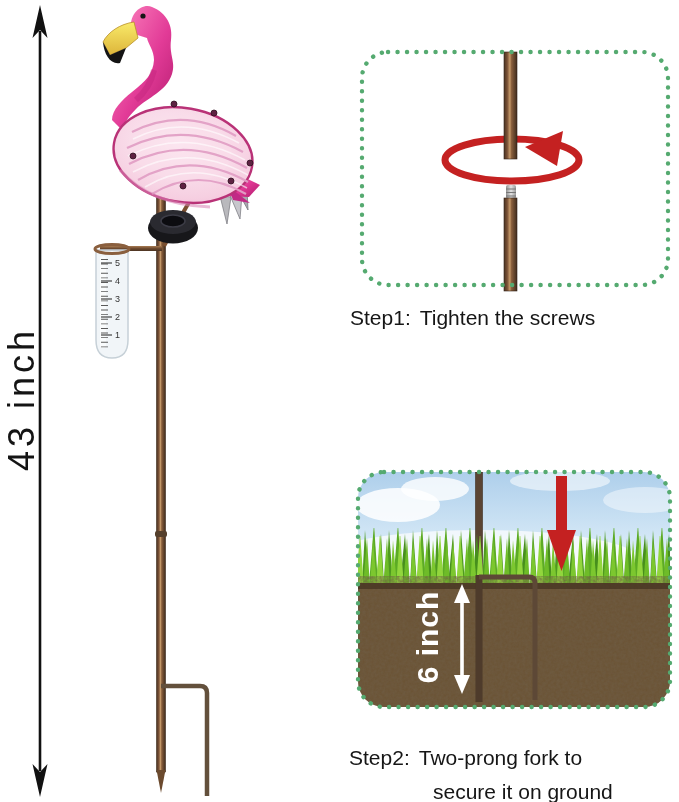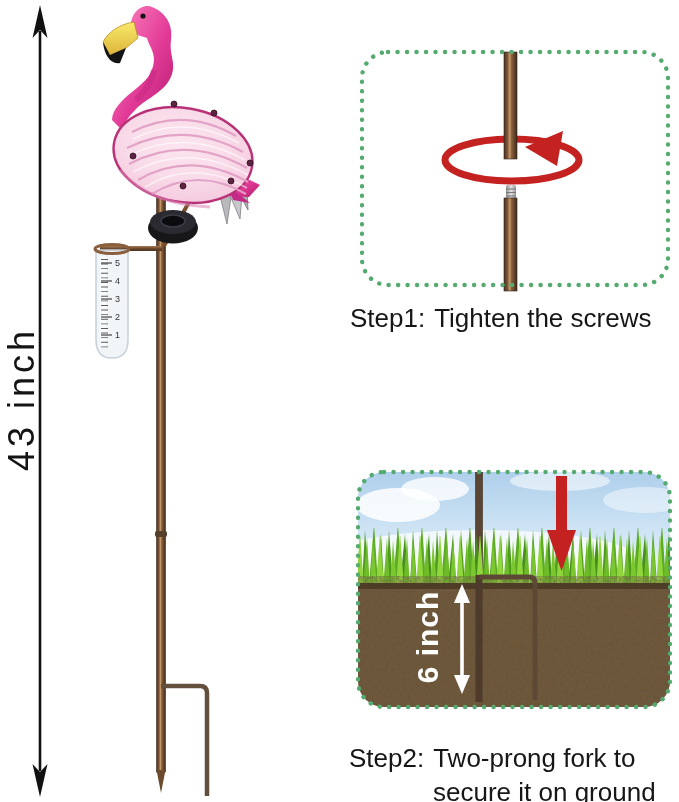--- a/index.html
+++ b/index.html
@@ -3,21 +3,21 @@
 <meta charset="utf-8">
 <style>
   html,body{margin:0;padding:0;background:#fff;}
   body{width:679px;height:802px;position:relative;overflow:hidden;
        font-family:"Liberation Sans",sans-serif;color:#1a1a1a;}
   #stage{position:absolute;left:0;top:0;width:679px;height:802px;}
   svg{display:block;}
   .overlay{position:absolute;white-space:nowrap;}
   #height-label{left:22px;top:399px;transform:translate(-50%,-50%) rotate(-90deg);
      font-size:36px;letter-spacing:4px;color:#141414;}
-  .step-text{font-size:26px;line-height:34px;color:#161616;}
+  .step-text{font-size:21px;line-height:34px;color:#161616;}
   #step1-text{left:350px;top:301px;}
   #step2-text{left:349px;top:741px;}
   .step-prefix{margin-right:9px;}
   #step1-text .step-line2{margin-left:93px;}
   #step2-text .step-line2{margin-left:84px;}
 </style>
 </head>
 <body>
 
 <div id="stage">

